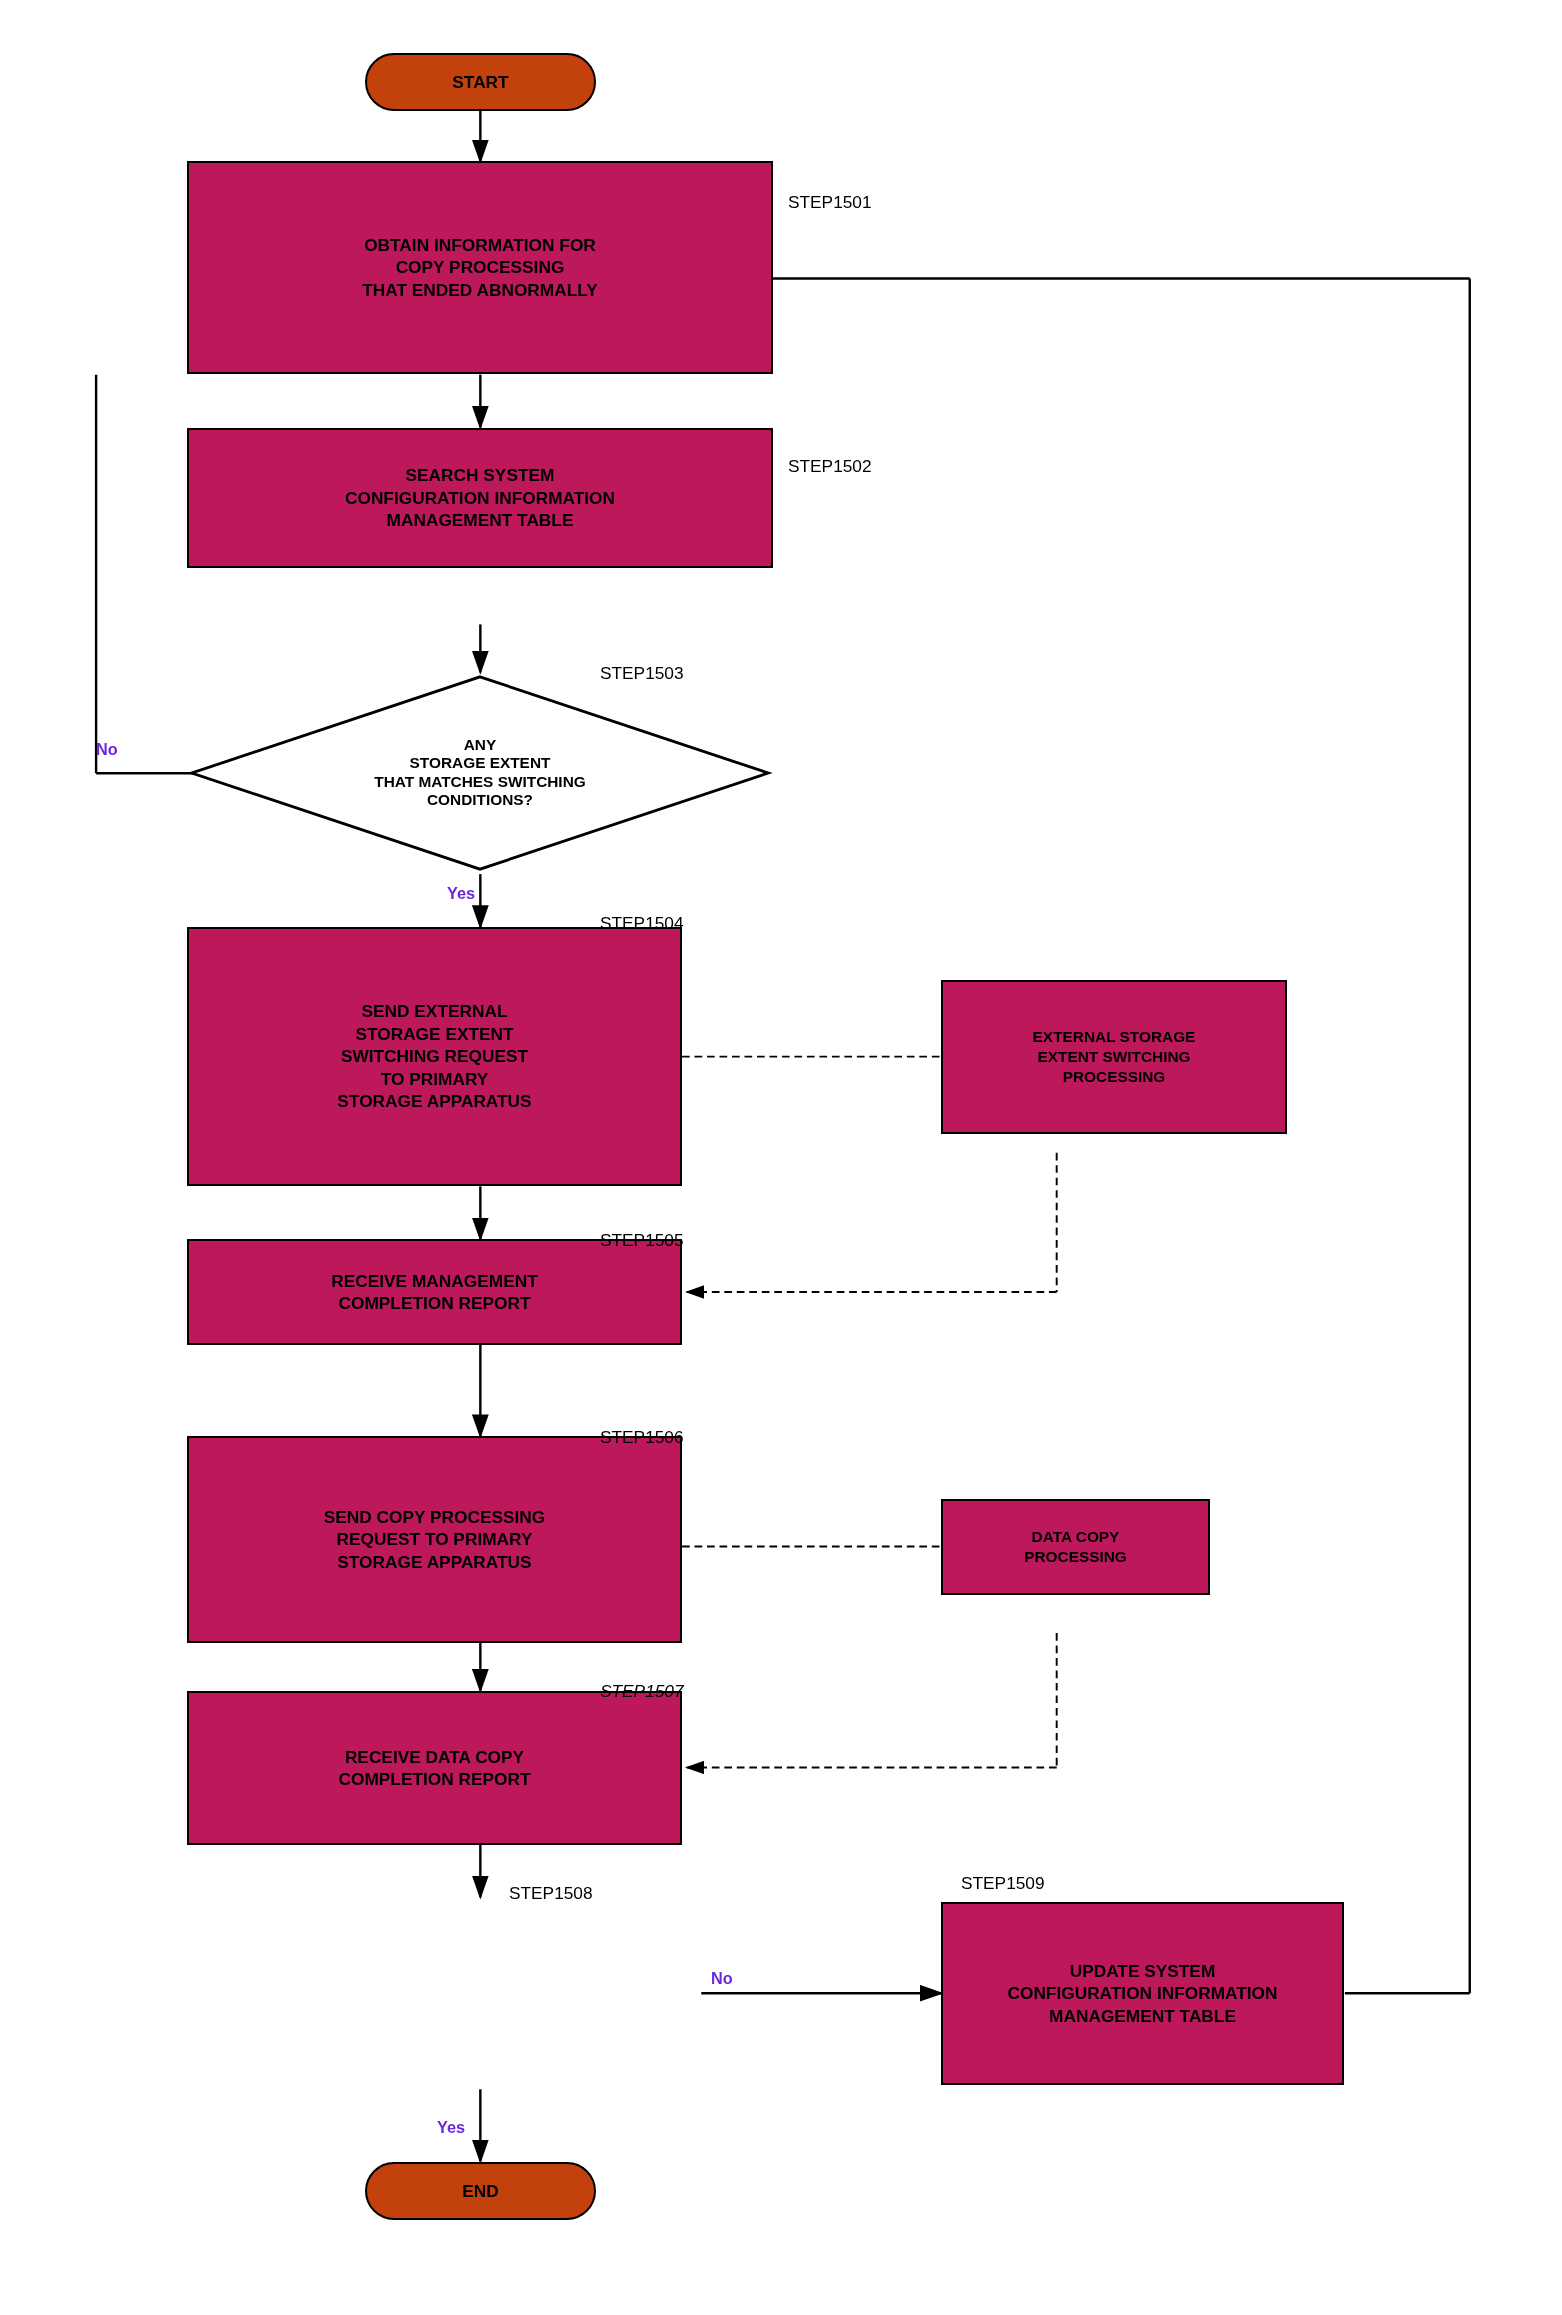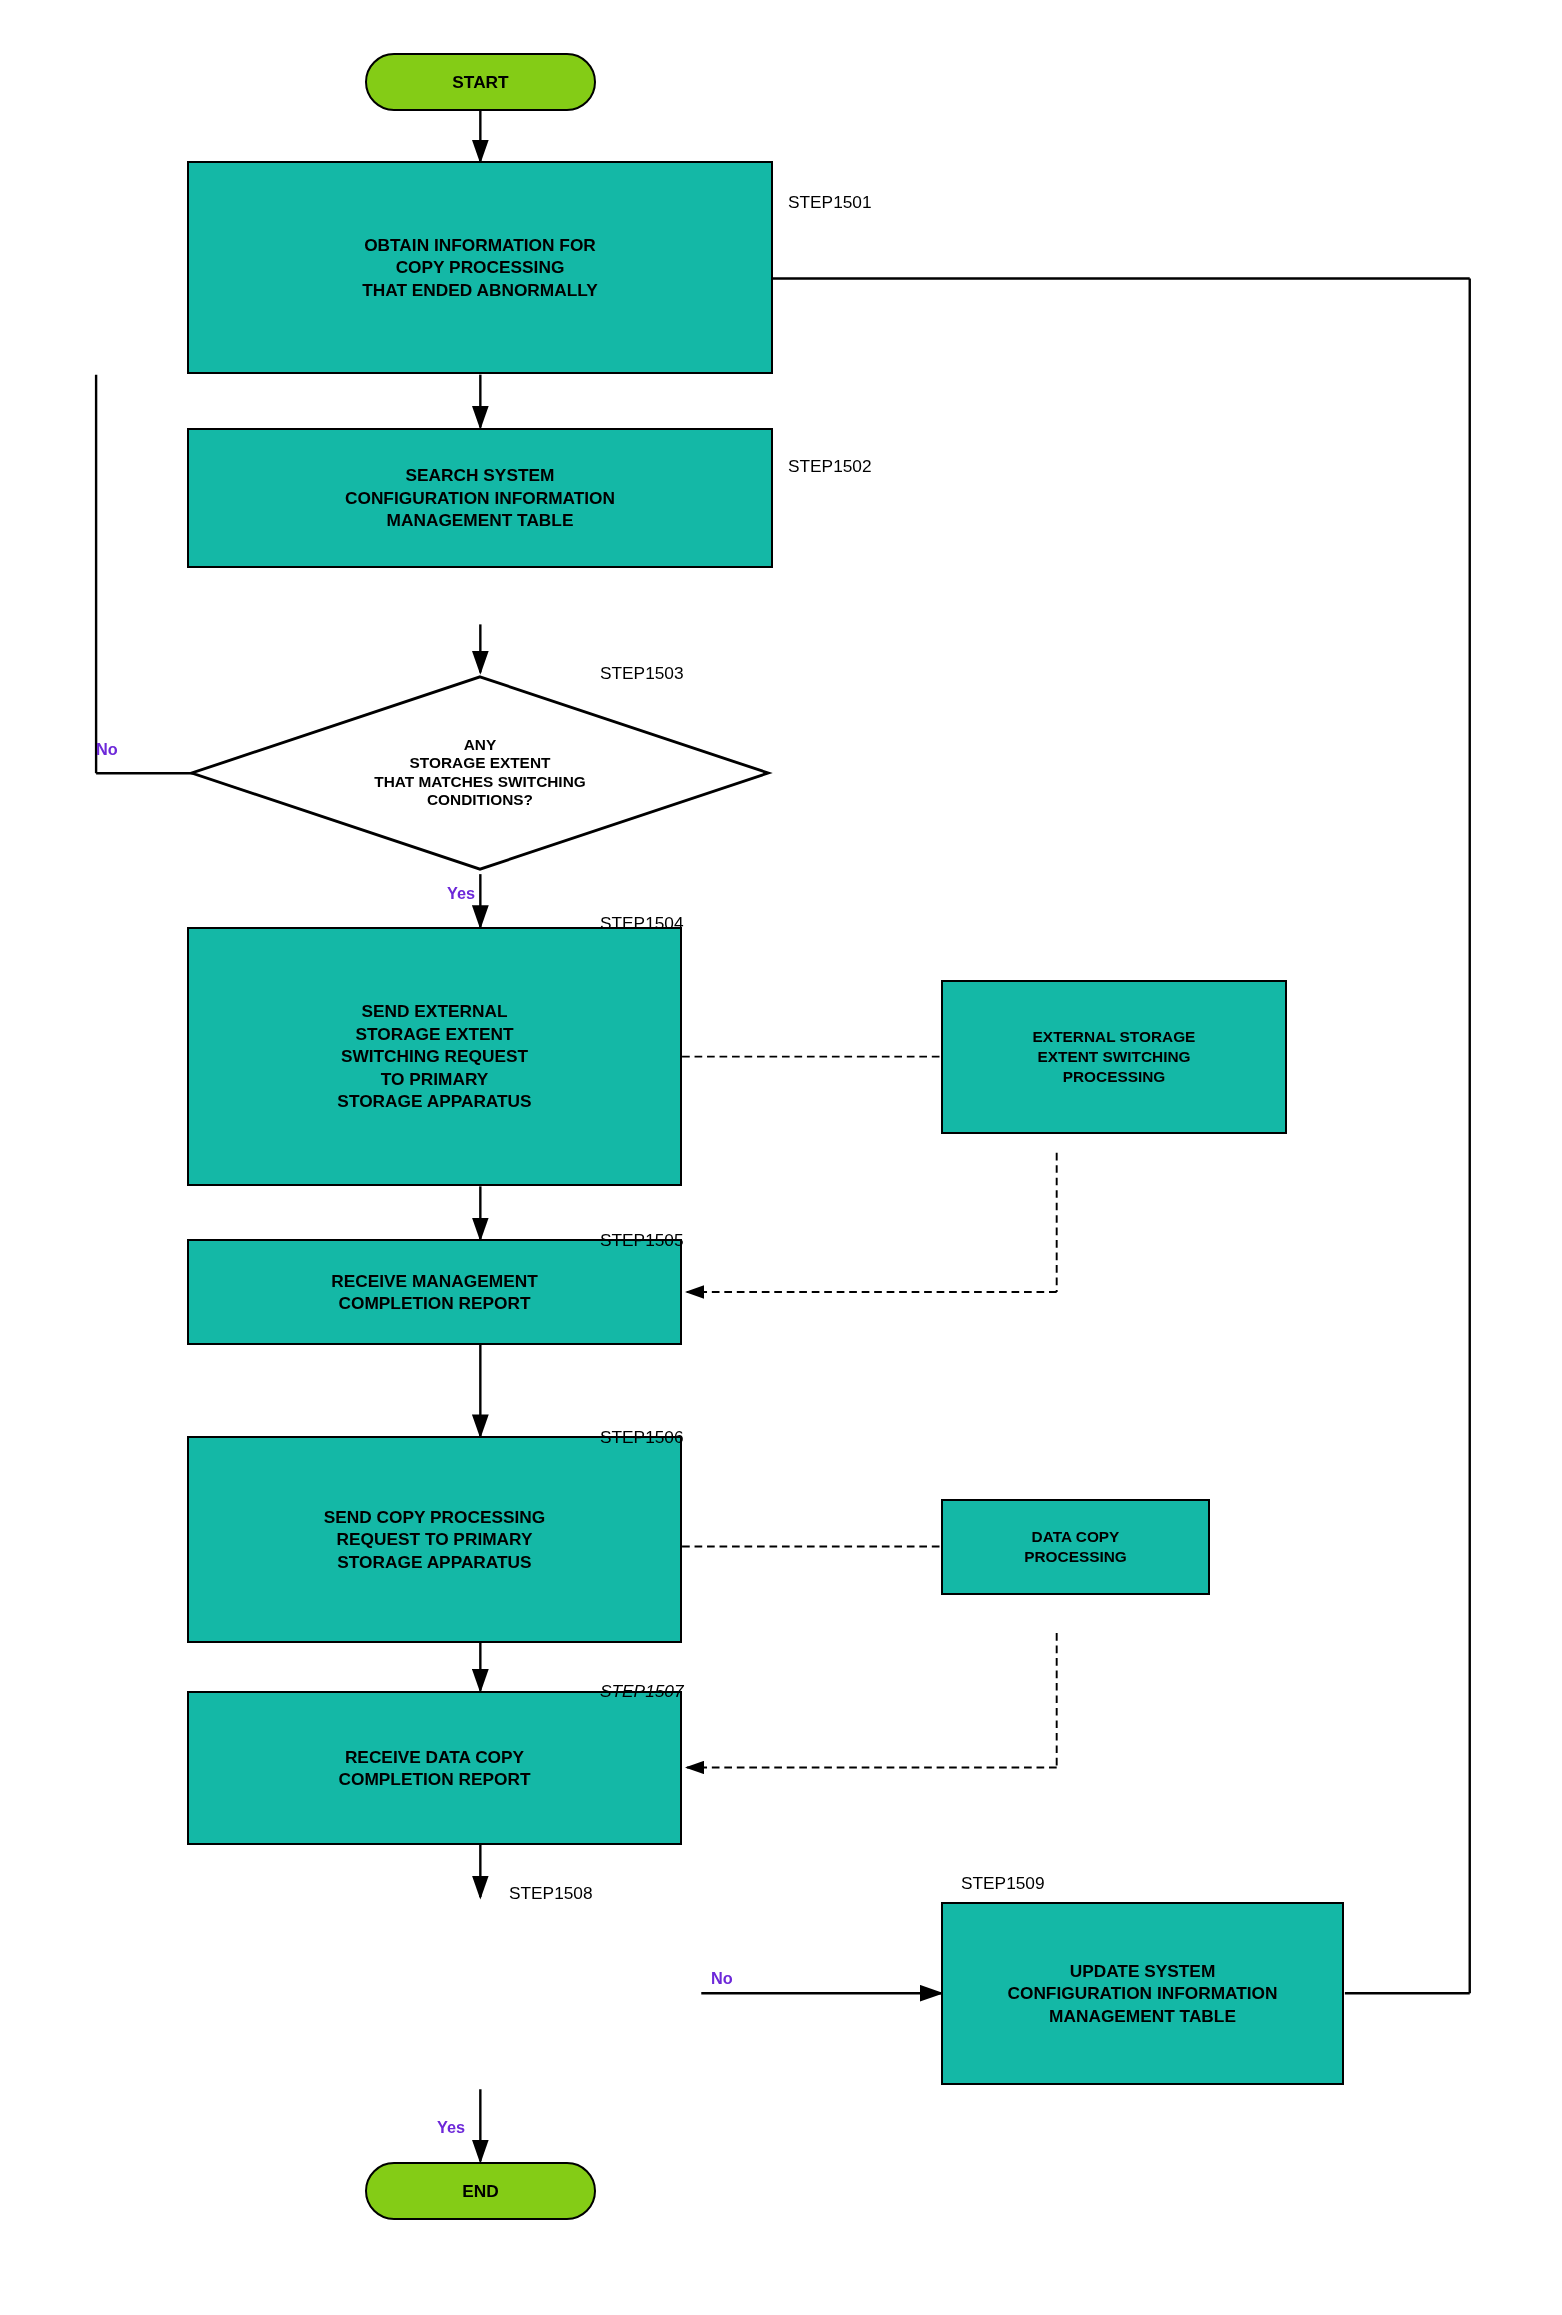--- a/index.html
+++ b/index.html
@@ -23,26 +23,26 @@
       position: absolute;
       display: flex;
       align-items: center;
       justify-content: center;
       text-align: center;
     }
 
     .rounded-rect {
       border: 2.9px solid #000;
       border-radius: 38px;
-      background: #84cc16;
+      background: #c2410c;
     }
 
     .rect {
       border: 2.9px solid #000;
-      background: #14b8a6;
+      background: #be185d;
     }
 
     .diamond-wrapper {
       position: absolute;
       display: flex;
       align-items: center;
       justify-content: center;
     }
 
     .diamond {

